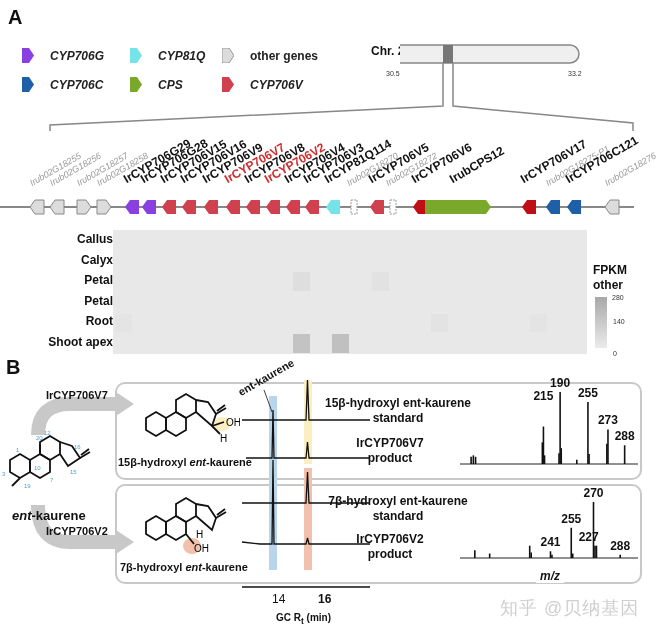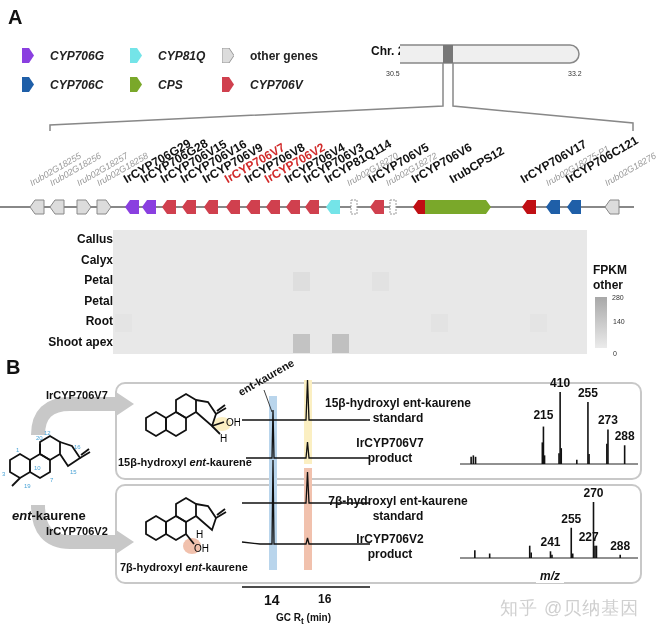--- a/index.html
+++ b/index.html
@@ -248,21 +248,21 @@
   </div>
 <div class="abs small-bold" style="left:318px;top:494px;width:160px;">
     <div>7β-hydroxyl ent-kaurene</div>
     <div>standard</div>
   </div>
 <div class="abs small-bold" style="left:340px;top:532px;width:100px;">
     <div>IrCYP706V2</div>
     <div>product</div>
   </div>
 
-<div class="abs" style="left:264px;top:592px;font-weight:bold;font-size:14px;">14</div>
+<div class="abs" style="left:272px;top:592px;font-weight:normal;font-size:12px;">14</div>
 <div class="abs" style="left:318px;top:592px;font-weight:bold;font-size:12px;">16</div>
 <div class="abs" style="left:276px;top:612px;font-weight:bold;font-size:10px;"><span>GC R</span><sub>t</sub><span> (min)</span></div>
 
 <svg class="abs" id="ms" style="left:0;top:0;" width="661" height="633">
     <line x1="460" x2="638" y1="464" y2="464" stroke="#222" stroke-width="1"></line>
     <line x1="471.125" x2="471.125" y1="464" y2="456.8" stroke="#111" stroke-width="1.6"></line>
     <line x1="473.35" x2="473.35" y1="464" y2="455.36" stroke="#111" stroke-width="1.6"></line>
     <line x1="475.575" x2="475.575" y1="464" y2="456.8" stroke="#111" stroke-width="1.6"></line>
     <line x1="542.325" x2="542.325" y1="464" y2="442.4" stroke="#111" stroke-width="1.6"></line>
     <line x1="543.4375" x2="543.4375" y1="464" y2="426.56" stroke="#111" stroke-width="1.6"></line>
@@ -284,22 +284,22 @@
     <line x1="550.4833333333333" x2="550.4833333333333" y1="558" y2="551.28" stroke="#111" stroke-width="1.6"></line>
     <line x1="551.9666666666667" x2="551.9666666666667" y1="558" y2="554.64" stroke="#111" stroke-width="1.6"></line>
     <line x1="571.25" x2="571.25" y1="558" y2="527.76" stroke="#111" stroke-width="1.6"></line>
     <line x1="572.7333333333333" x2="572.7333333333333" y1="558" y2="553.52" stroke="#111" stroke-width="1.6"></line>
     <line x1="593.5" x2="593.5" y1="558" y2="502" stroke="#111" stroke-width="1.6"></line>
     <line x1="594.9833333333333" x2="594.9833333333333" y1="558" y2="545.68" stroke="#111" stroke-width="1.6"></line>
     <line x1="596.4666666666667" x2="596.4666666666667" y1="558" y2="545.68" stroke="#111" stroke-width="1.6"></line>
     <line x1="620.2" x2="620.2" y1="558" y2="554.64" stroke="#111" stroke-width="1.6"></line>
   </svg>
 <div id="ms-labels">
-    <div class="peak-label" style="left: 543.438px; top: 408px;">215</div>
-    <div class="peak-label" style="left: 560.125px; top: 376px;">410</div>
+    <div class="peak-label" style="left: 543.438px; top: 389px;">215</div>
+    <div class="peak-label" style="left: 560.125px; top: 376px;">190</div>
     <div class="peak-label" style="left: 587.938px; top: 386.08px;">255</div>
     <div class="peak-label" style="left: 607.962px; top: 413.44px;">273</div>
     <div class="peak-label" style="left: 624.65px; top: 429.28px;">288</div>
     <div class="peak-label" style="left: 529.717px; top: 529.68px; margin-left: 44px;">227</div>
     <div class="peak-label" style="left: 550.483px; top: 535.28px;">241</div>
     <div class="peak-label" style="left: 571.25px; top: 511.76px;">255</div>
     <div class="peak-label" style="left: 593.5px; top: 486px;">270</div>
     <div class="peak-label" style="left: 620.2px; top: 538.64px;">288</div>
   </div>
 <div class="abs" style="left:536px;top:569px;font-weight:bold;font-style:italic;font-size:12px;background:#fff;padding:0 4px;">m/z</div>

